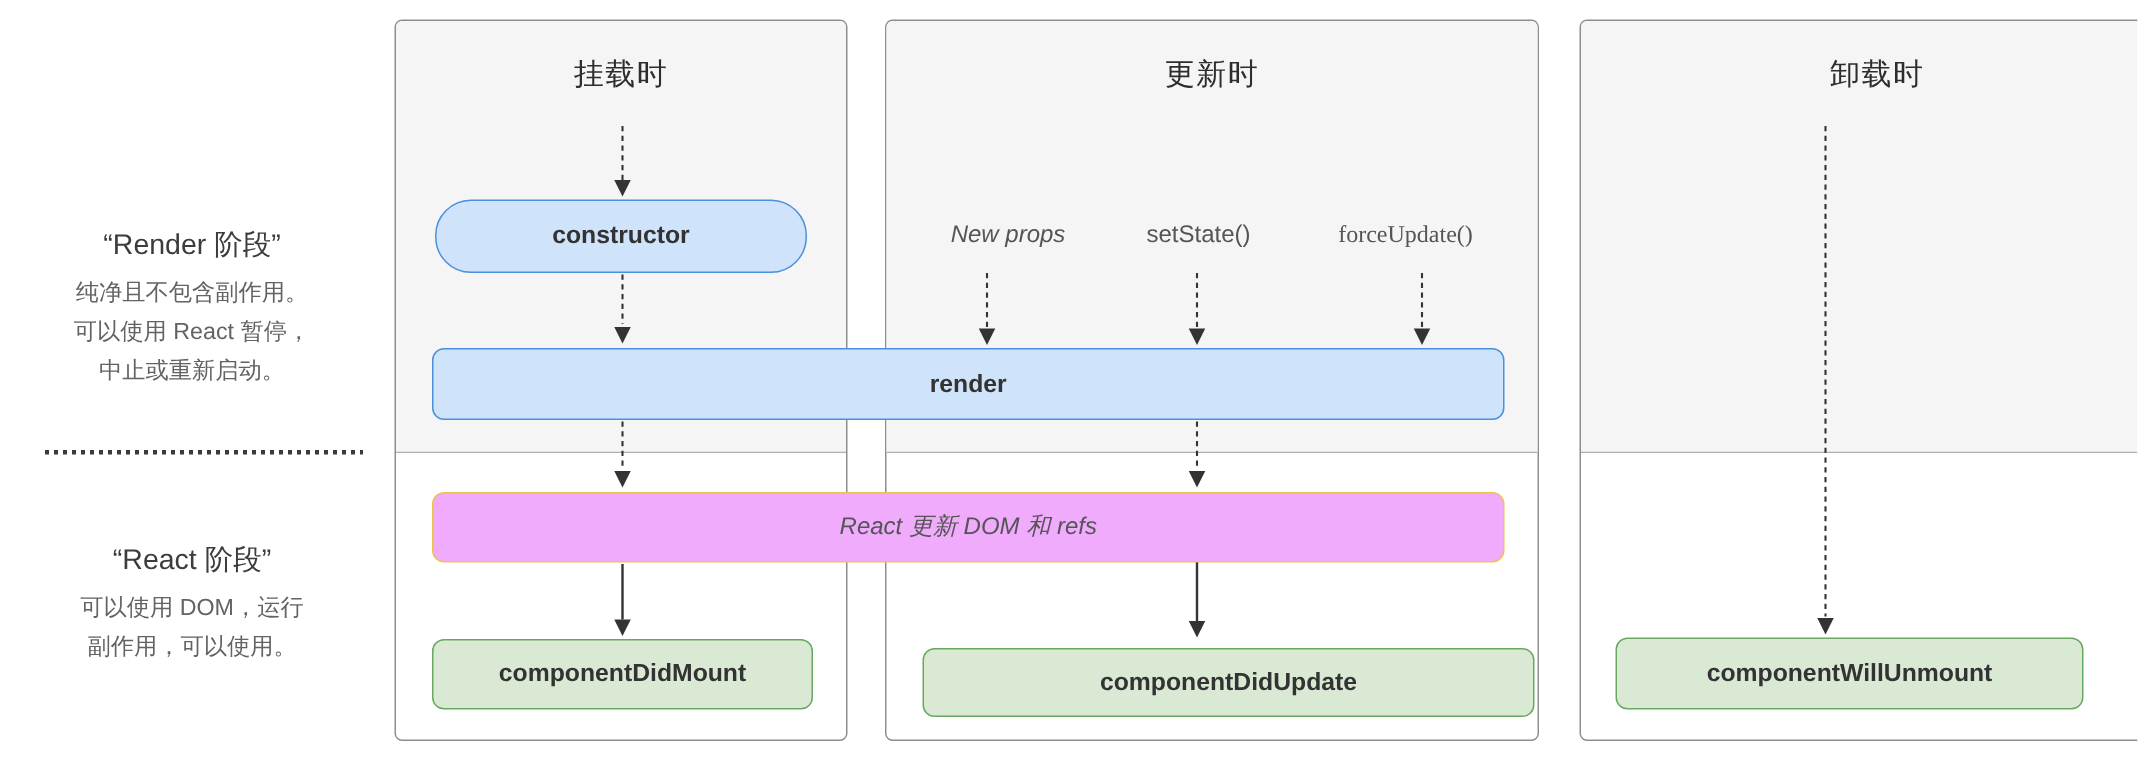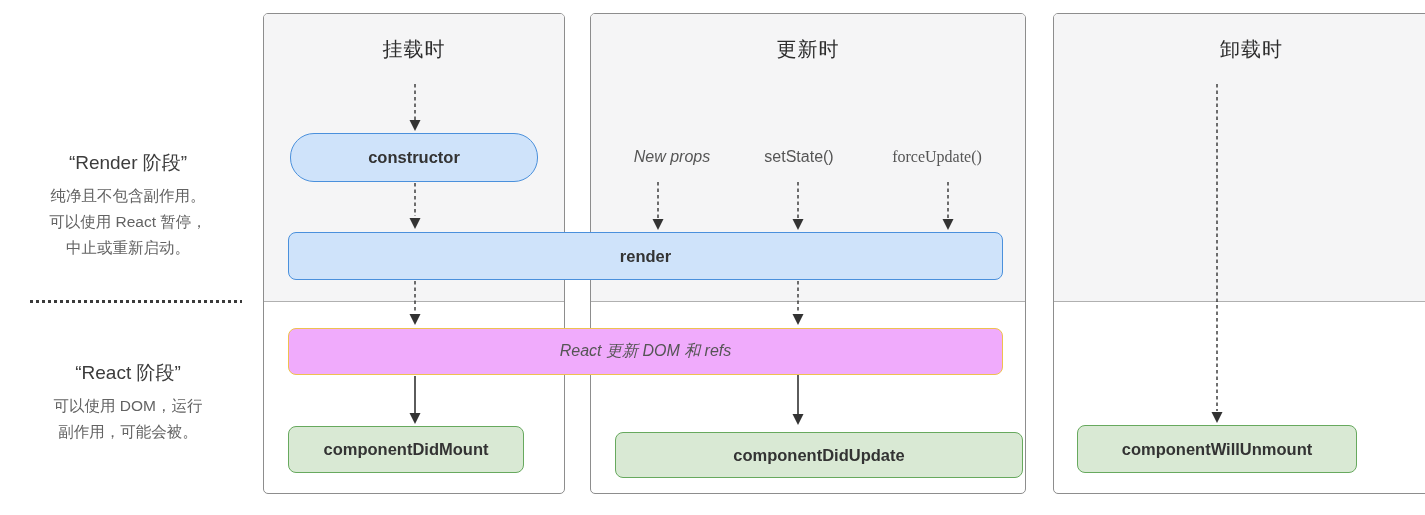--- a/index.html
+++ b/index.html
@@ -23,23 +23,23 @@
 
   
   .lbox{position:absolute;box-sizing:border-box;display:flex;align-items:center;justify-content:center;
         border-radius:8px;font-size:16.5px;font-weight:bold;color:#333;z-index:3;}
   .lbox.blue{background:#cfe3fa;border:1.5px solid #4a90dc;}
   .lbox.yellow{background:#f0abfc;border:1.5px solid #efc14f;font-weight:normal;font-style:italic;color:#555;font-size:16px;}
   .lbox.green{background:#d9e9d4;border:1.5px solid #67a95e;}
   .box-constructor{left:290px;top:133px;width:248px;height:49px;border-radius:24px;}
   .box-render{left:288px;top:232px;width:715px;height:48px;}
   .box-react-updates{left:288px;top:328px;width:715px;height:47px;}
-  .box-did-mount{left:288px;top:426px;width:236px;height:47px;}
+  .box-did-mount{left:288px;top:426px;width:254px;height:47px;}
   .box-did-update{left:615px;top:432px;width:408px;height:46px;}
-  .box-will-unmount{left:1077px;top:425px;width:280px;height:48px;}
+  .box-will-unmount{left:1077px;top:425px;width:312px;height:48px;}
 
   
   .trigger{position:absolute;top:148px;transform:translateX(-50%);font-size:16px;color:#555;white-space:nowrap;z-index:2;}
   .trigger.italic{font-style:italic;}
   .t1{left:672px;} .t2{left:799px;} .t3{left:937px;font-family:Liberation Serif, serif;}
 
   
   svg.arrows{position:absolute;left:0;top:0;z-index:2;pointer-events:none;}
 </style>
 </head>
@@ -52,21 +52,21 @@
     <div class="phase-desc">纯净且不包含副作用。</div>
     <div class="phase-desc">可以使用 React 暂停，</div>
     <div class="phase-desc">中止或重新启动。</div>
   </div>
 
   <div class="phase-divider"></div>
 
   <div class="phase-block" style="top:360px">
     <div class="phase-title">“React 阶段”</div>
     <div class="phase-desc">可以使用 DOM，运行</div>
-    <div class="phase-desc">副作用，可能会被。</div>
+    <div class="phase-desc">副作用，可以使用。</div>
   </div>
 
   <div class="panel p1">
     <div class="grey-region"></div>
     <div class="col-title">挂载时</div>
   </div>
 
   <div class="panel p2">
     <div class="grey-region"></div>
     <div class="col-title">更新时</div>

